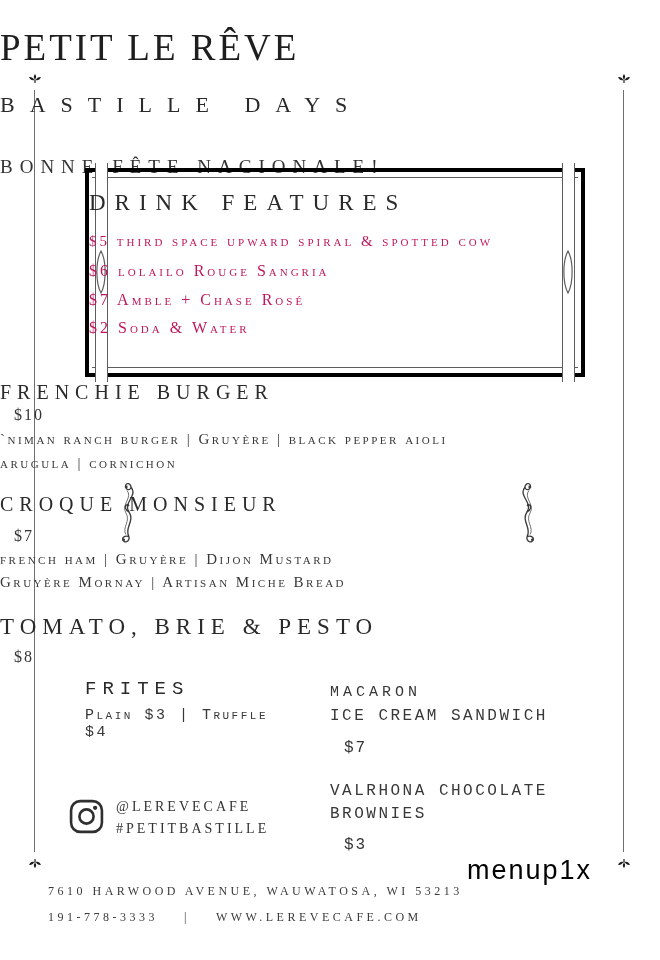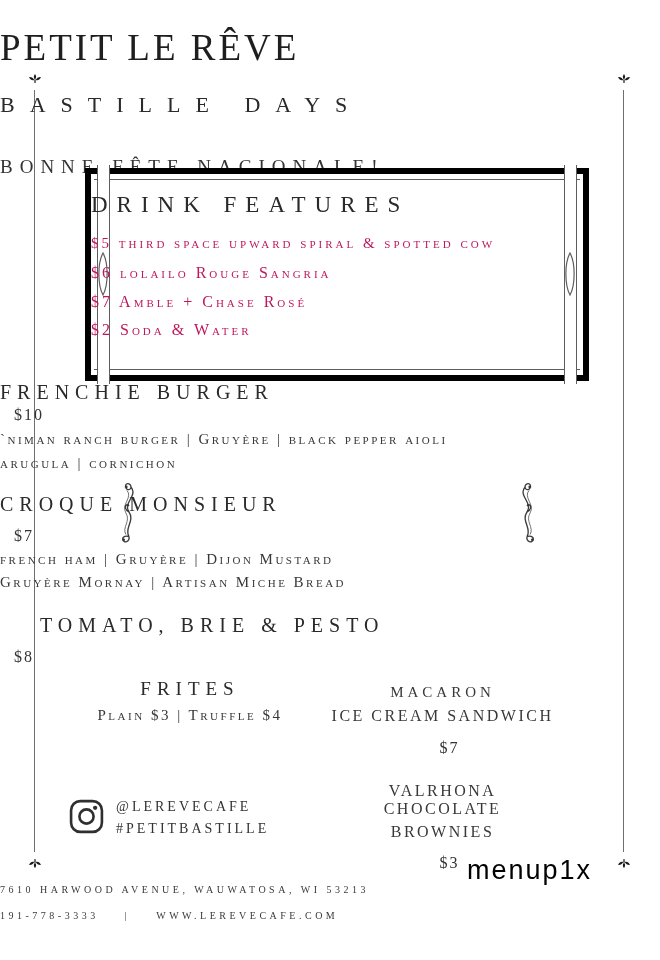--- a/index.html
+++ b/index.html
@@ -11,38 +11,38 @@
   .page-title{top:26px;font-size:37px;letter-spacing:3px;color:#1e1e1e;}
   .subtitle{top:92px;font-size:22px;letter-spacing:15px;color:#2a2a2a;}
   .tagline{top:128px;font-size:19px;letter-spacing:7px;color:#333;margin-top:28px;}
   
   .side-rule{position:absolute;width:16px;top:70px;height:800px;}
   .side-rule .rule-line{position:absolute;left:7px;top:20px;bottom:18px;width:0;border-left:1px solid #6f6f6f;}
   .finial{position:absolute;left:1px;width:14px;height:14px;}
   .finial.top{top:4px;}
   .finial.bottom{bottom:2px;transform:rotate(180deg);}
   
-  .drink-box{left:85px;top:168px;width:492px;height:201px;border:6px solid #000000;}
+  .drink-box{left:85px;top:168px;width:492px;height:201px;border:4px solid #000000;}
   .drink-inner{position:absolute;left:3px;right:3px;top:5px;bottom:5px;border-top:1px solid #5d5d5d;border-bottom:1px solid #5d5d5d;}
   .box-col{position:absolute;width:11px;top:-9px;height:219px;border-left:1px solid #5d5d5d;border-right:1px solid #5d5d5d;background:#fff;}
   .box-col.left{left:6px;}
   .box-col.right{right:6px;}
   .lens{position:absolute;left:-4px;top:87px;width:18px;height:44px;}
   .drink-title{top:18px;font-size:23px;letter-spacing:9px;color:#2a2a2a;}
   .d-item{font-size:15px;letter-spacing:3px;color:#be185d;}
   
   .sect-name{font-size:20px;letter-spacing:6px;color:#2a2a2a;}
   .price{font-size:16px;letter-spacing:2px;color:#333;padding-left:14px;}
   .desc{font-size:15px;letter-spacing:2.5px;color:#383838;}
   .flourish{position:absolute;width:36px;height:72px;}
   
-  .col-block{position:absolute;text-align:center;}
+  .col-block{position:absolute;font-family:Liberation Mono, monospace;}
   .social-handle{font-size:14px;letter-spacing:3px;color:#333;}
   .watermark{font-family:"Liberation Sans", sans-serif;font-size:27px;letter-spacing:2px;color:#000000;}
-  .footer-line{font-size:10px;letter-spacing:3.5px;color:#3a3a3a;}
+  .footer-line{font-size:12px;letter-spacing:3.5px;color:#3a3a3a;padding-left:48px;}
   .footer-sep{margin:0 26px;}
 </style>
 </head>
 <body>
 
 <div class="side-rule" style="left:27px;">
   <svg class="finial top" viewBox="0 0 16 16">
     <g fill="#1a1a1a">
       <path d="M8 0C9.3 2.3 10.1 3.4 8 6.4C5.9 3.4 6.7 2.3 8 0Z"></path>
       <path d="M1.3 3.4C3.9 3.1 5.9 4.7 7.2 6.8C4.4 7.7 1.9 6 1.3 3.4Z"></path>
@@ -135,21 +135,21 @@
       <circle cx="13" cy="24.5" r="1.2"></circle>
       <circle cx="8.8" cy="58.2" r="1.4"></circle>
   </g>
 </svg>
 
 <div class="abs center sect-name" style="top:493px;">CROQUE MONSIEUR</div>
 <div class="abs center price" style="top:527px;">$7</div>
 <div class="abs center desc sc" style="top:551px;">french ham | Gruyère | Dijon Mustard</div>
 <div class="abs center desc sc" style="top:574px;">Gruyère Mornay | Artisan Miche Bread</div>
 
-<div class="abs center sect-name" style="top:614px;font-size:20px;padding-left:40px;">TOMATO, BRIE &amp; PESTO</div>
+<div class="abs center sect-name" style="top:614px;font-size:23px;">TOMATO, BRIE &amp; PESTO</div>
 <div class="abs center price" style="top:648px;">$8</div>
 
 <div class="col-block" style="left:85px;top:678px;width:210px;">
   <div class="sect-name" style="font-size:19px;">FRITES</div>
   <div class="desc sc" style="margin-top:7px;">Plain $3 | Truffle $4</div>
 </div>
 
 <div class="col-block" style="left:330px;top:684px;width:225px;">
   <div class="desc" style="font-size:15px;letter-spacing:4px;">MACARON</div>
   <div class="desc" style="font-size:16px;margin-top:6px;">ICE CREAM SANDWICH</div>

